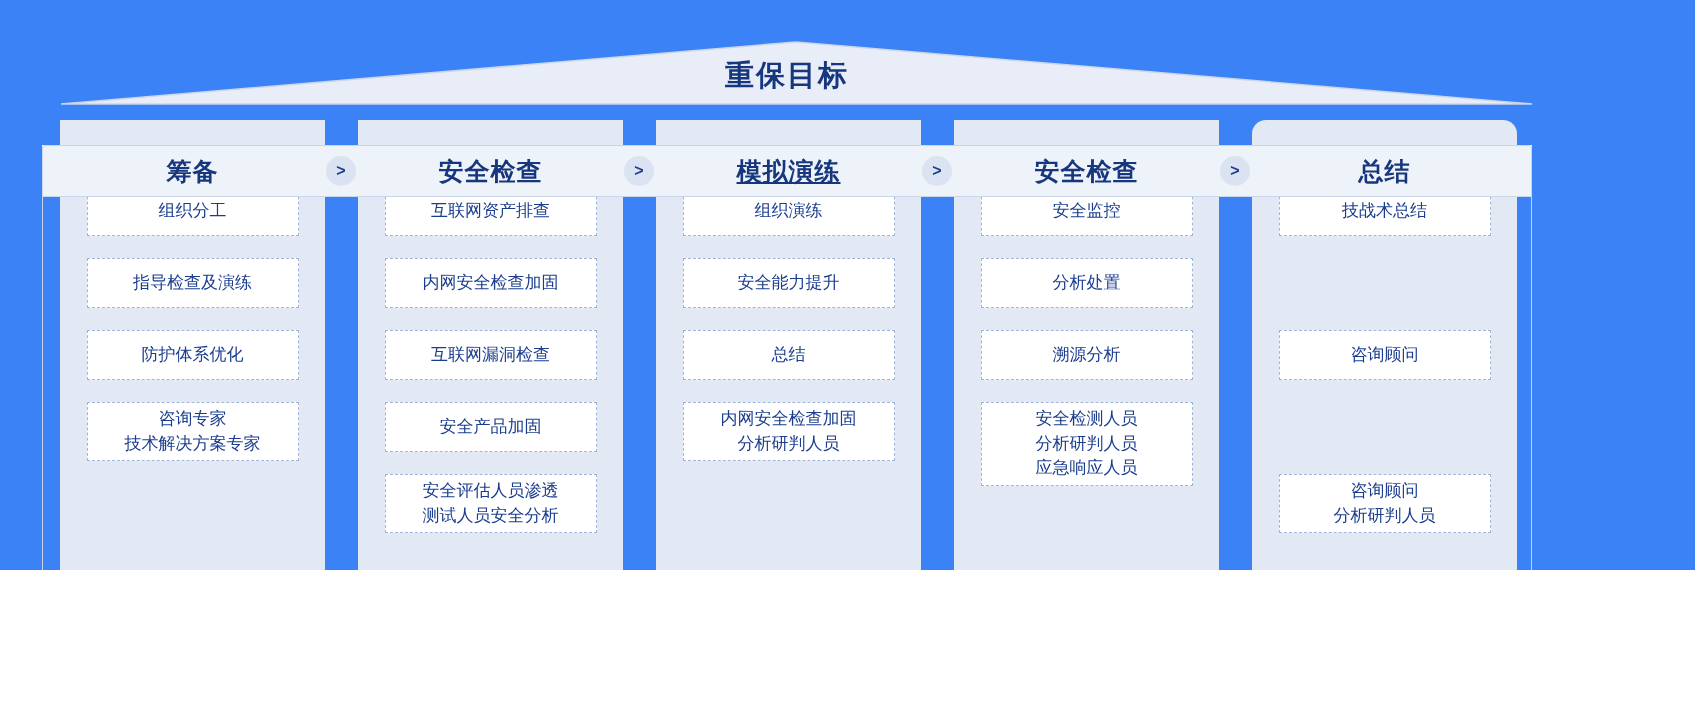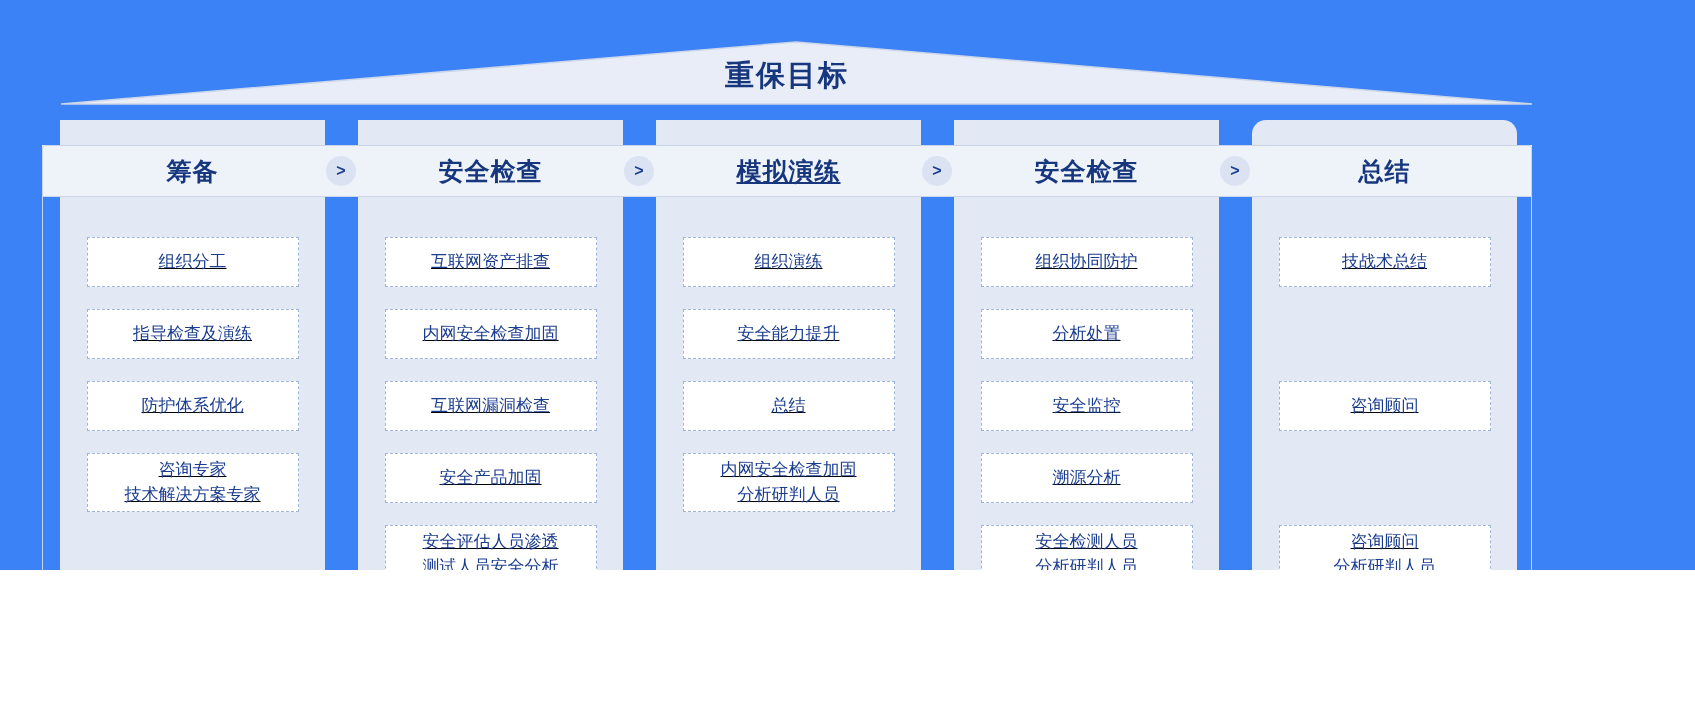--- a/index.html
+++ b/index.html
@@ -16,23 +16,22 @@
     position:absolute;left:42px;top:56px;width:1490px;
     text-align:center;
     font-size:29px;font-weight:bold;color:#16367e;
     letter-spacing:2px;
   }
   
   .panel{
     position:absolute;top:120px;height:508px;width:265px;
     background:#e2e8f4;
     box-sizing:border-box;
-    padding-top:117px;
+    padding-top:66px;
     z-index:1;
-    text-decoration:underline;
   }
   .slot{
     height:72px;
     display:flex;justify-content:center;align-items:flex-start;
   }
   .box{
     width:212px;min-height:50px;
     background:#ffffff;
     border:1.5px dashed #9fb4d9;
     box-sizing:border-box;
@@ -130,27 +129,24 @@
         <div class="slot">
           <div class="box">总结</div>
         </div>
         <div class="slot">
           <div class="box">内网安全检查加固
 分析研判人员</div>
         </div>
       </div>
       <div class="panel" style="left: 954px;">
         <div class="slot">
-          <div class="box">组织协同防护</div>
+          <div class="box">安全监控</div>
         </div>
         <div class="slot">
           <div class="box">分析处置</div>
-        </div>
-        <div class="slot">
-          <div class="box">安全监控</div>
         </div>
         <div class="slot">
           <div class="box">溯源分析</div>
         </div>
         <div class="slot">
           <div class="box">安全检测人员
 分析研判人员
 应急响应人员</div>
         </div>
       </div>

